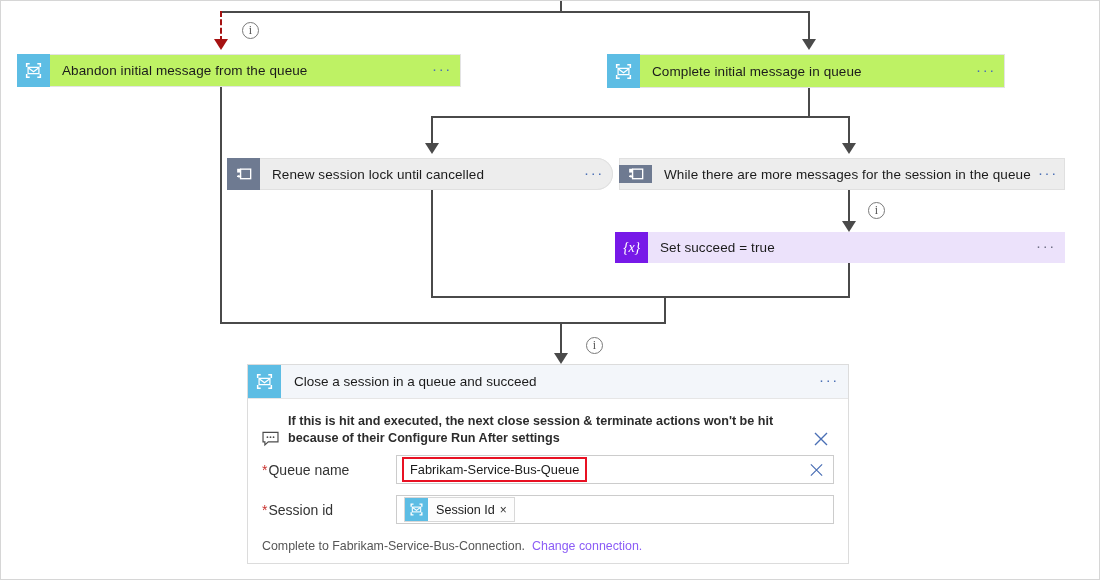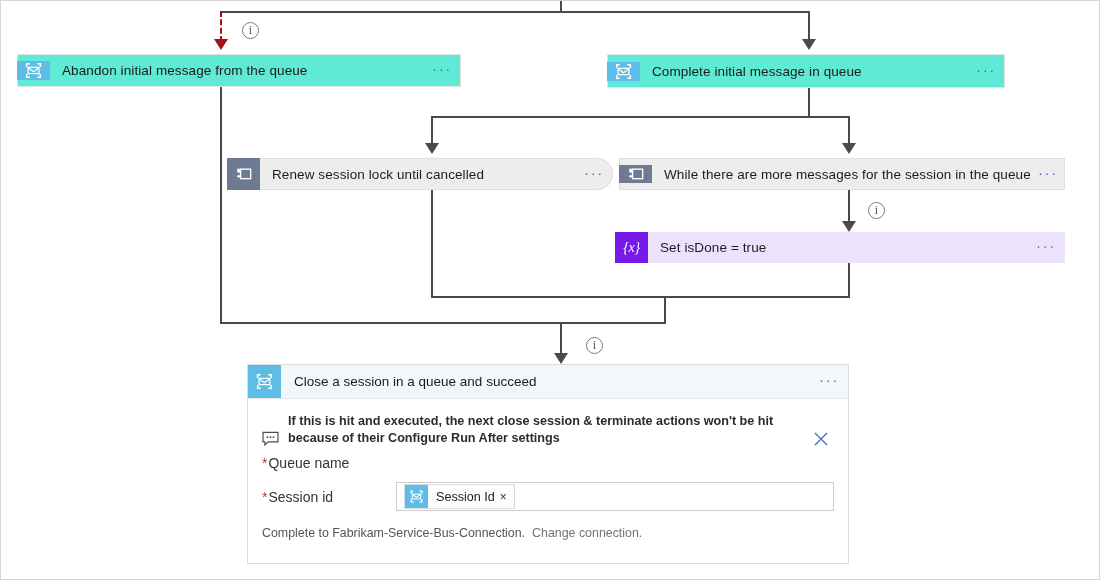--- a/index.html
+++ b/index.html
@@ -43,21 +43,21 @@
   }
   .node .dots{
     width:38px;
     display:flex;align-items:center;justify-content:center;
     color:#4a6fb5;
     font-size:15px;
     letter-spacing:1.6px;
     padding-bottom:4px;
   }
 
-  .node.sb{background:#5eead4;align-items:center;}
+  .node.sb{background:#bef264;}
   .node.sb .ic{background:#5dbde4;}
   .node.loop{background:#ededed;box-shadow:0 0 0 1px #e0e0e0 inset;}
   .node.loop .ic{background:#6e7a91;}
   .node.varset{background:#ece2fb;box-shadow:none;}
   .node.varset .ic{background:#7719e8;}
   .node.varset .dots{color:#6f6f85;}
 
   
   .svgic{display:block;}
 
@@ -162,21 +162,21 @@
     background:#fdfdfd;
   }
   .token .tic{width:23px;min-width:23px;height:23px;background:#5dbde4;display:flex;align-items:center;justify-content:center;}
   .token .tlbl{font-size:12.6px;color:#1b1b1b;padding:0 5px 0 8px;}
   .token .tx{font-size:12px;color:#333;padding-right:7px;cursor:pointer;}
 
   .conn{
     font-size:12.4px;color:#555;
     padding:4px 0 11px 0;
   }
-  .conn a{color:#737373;text-decoration:none;margin-left:7px;}
+  .conn a{color:#8b5cf6;text-decoration:none;margin-left:7px;}
 </style>
 </head>
 <body>
 
 <div id="canvas">
 
   <div class="edge v" style="left:559px;top:0px;height:12px;"></div>
 
   <div class="edge h" style="left:219px;top:10px;width:590px;"></div>
 
@@ -249,21 +249,21 @@
   </div>
 
   <div class="edge v" style="left:847px;top:189px;height:34px;"></div>
   <div class="arrow" style="left:841px;top:220px;"></div>
   <div class="infoc" style="left:867px;top:201px;">i</div>
 
   <div class="node varset" style="left:614px;top:231px;width:450px;height:31px;">
     <div class="ic">
       <span style="color:#fff;font-family:'Liberation Serif',serif;font-size:14px;font-style:italic;letter-spacing:-.3px;">{x}</span>
     </div>
-    <div class="lbl">Set isDone = true</div>
+    <div class="lbl">Set succeed = true</div>
     <div class="dots">···</div>
   </div>
 
   <div class="edge v" style="left:430px;top:189px;height:108px;"></div>
 
   <div class="edge v" style="left:847px;top:262px;height:35px;"></div>
 
   <div class="edge h" style="left:430px;top:295px;width:419px;"></div>
 
   <div class="edge v" style="left:663px;top:295px;height:28px;"></div>
@@ -303,20 +303,28 @@
         <div class="closex">
           <svg class="svgic" width="16" height="16" viewBox="0 0 16 16">
             <path d="M2 2l12 12M14 2L2 14" stroke="#4a6fb5" stroke-width="1.4" fill="none"></path>
           </svg>
         </div>
       </div>
 
       <div class="frow">
         <div class="flabel">
           <span class="req">*</span><span>Queue name</span>
+        </div>
+        <div class="fbox">
+          <span class="fval">Fabrikam-Service-Bus-Queue</span>
+          <span class="fclear">
+            <svg class="svgic" width="15" height="15" viewBox="0 0 16 16">
+              <path d="M2 2l12 12M14 2L2 14" stroke="#4a6fb5" stroke-width="1.3" fill="none"></path>
+            </svg>
+          </span>
         </div>
       </div>
 
       <div class="frow">
         <div class="flabel">
           <span class="req">*</span><span>Session id</span>
         </div>
         <div class="fbox">
           <span class="token">
             <span class="tic">

